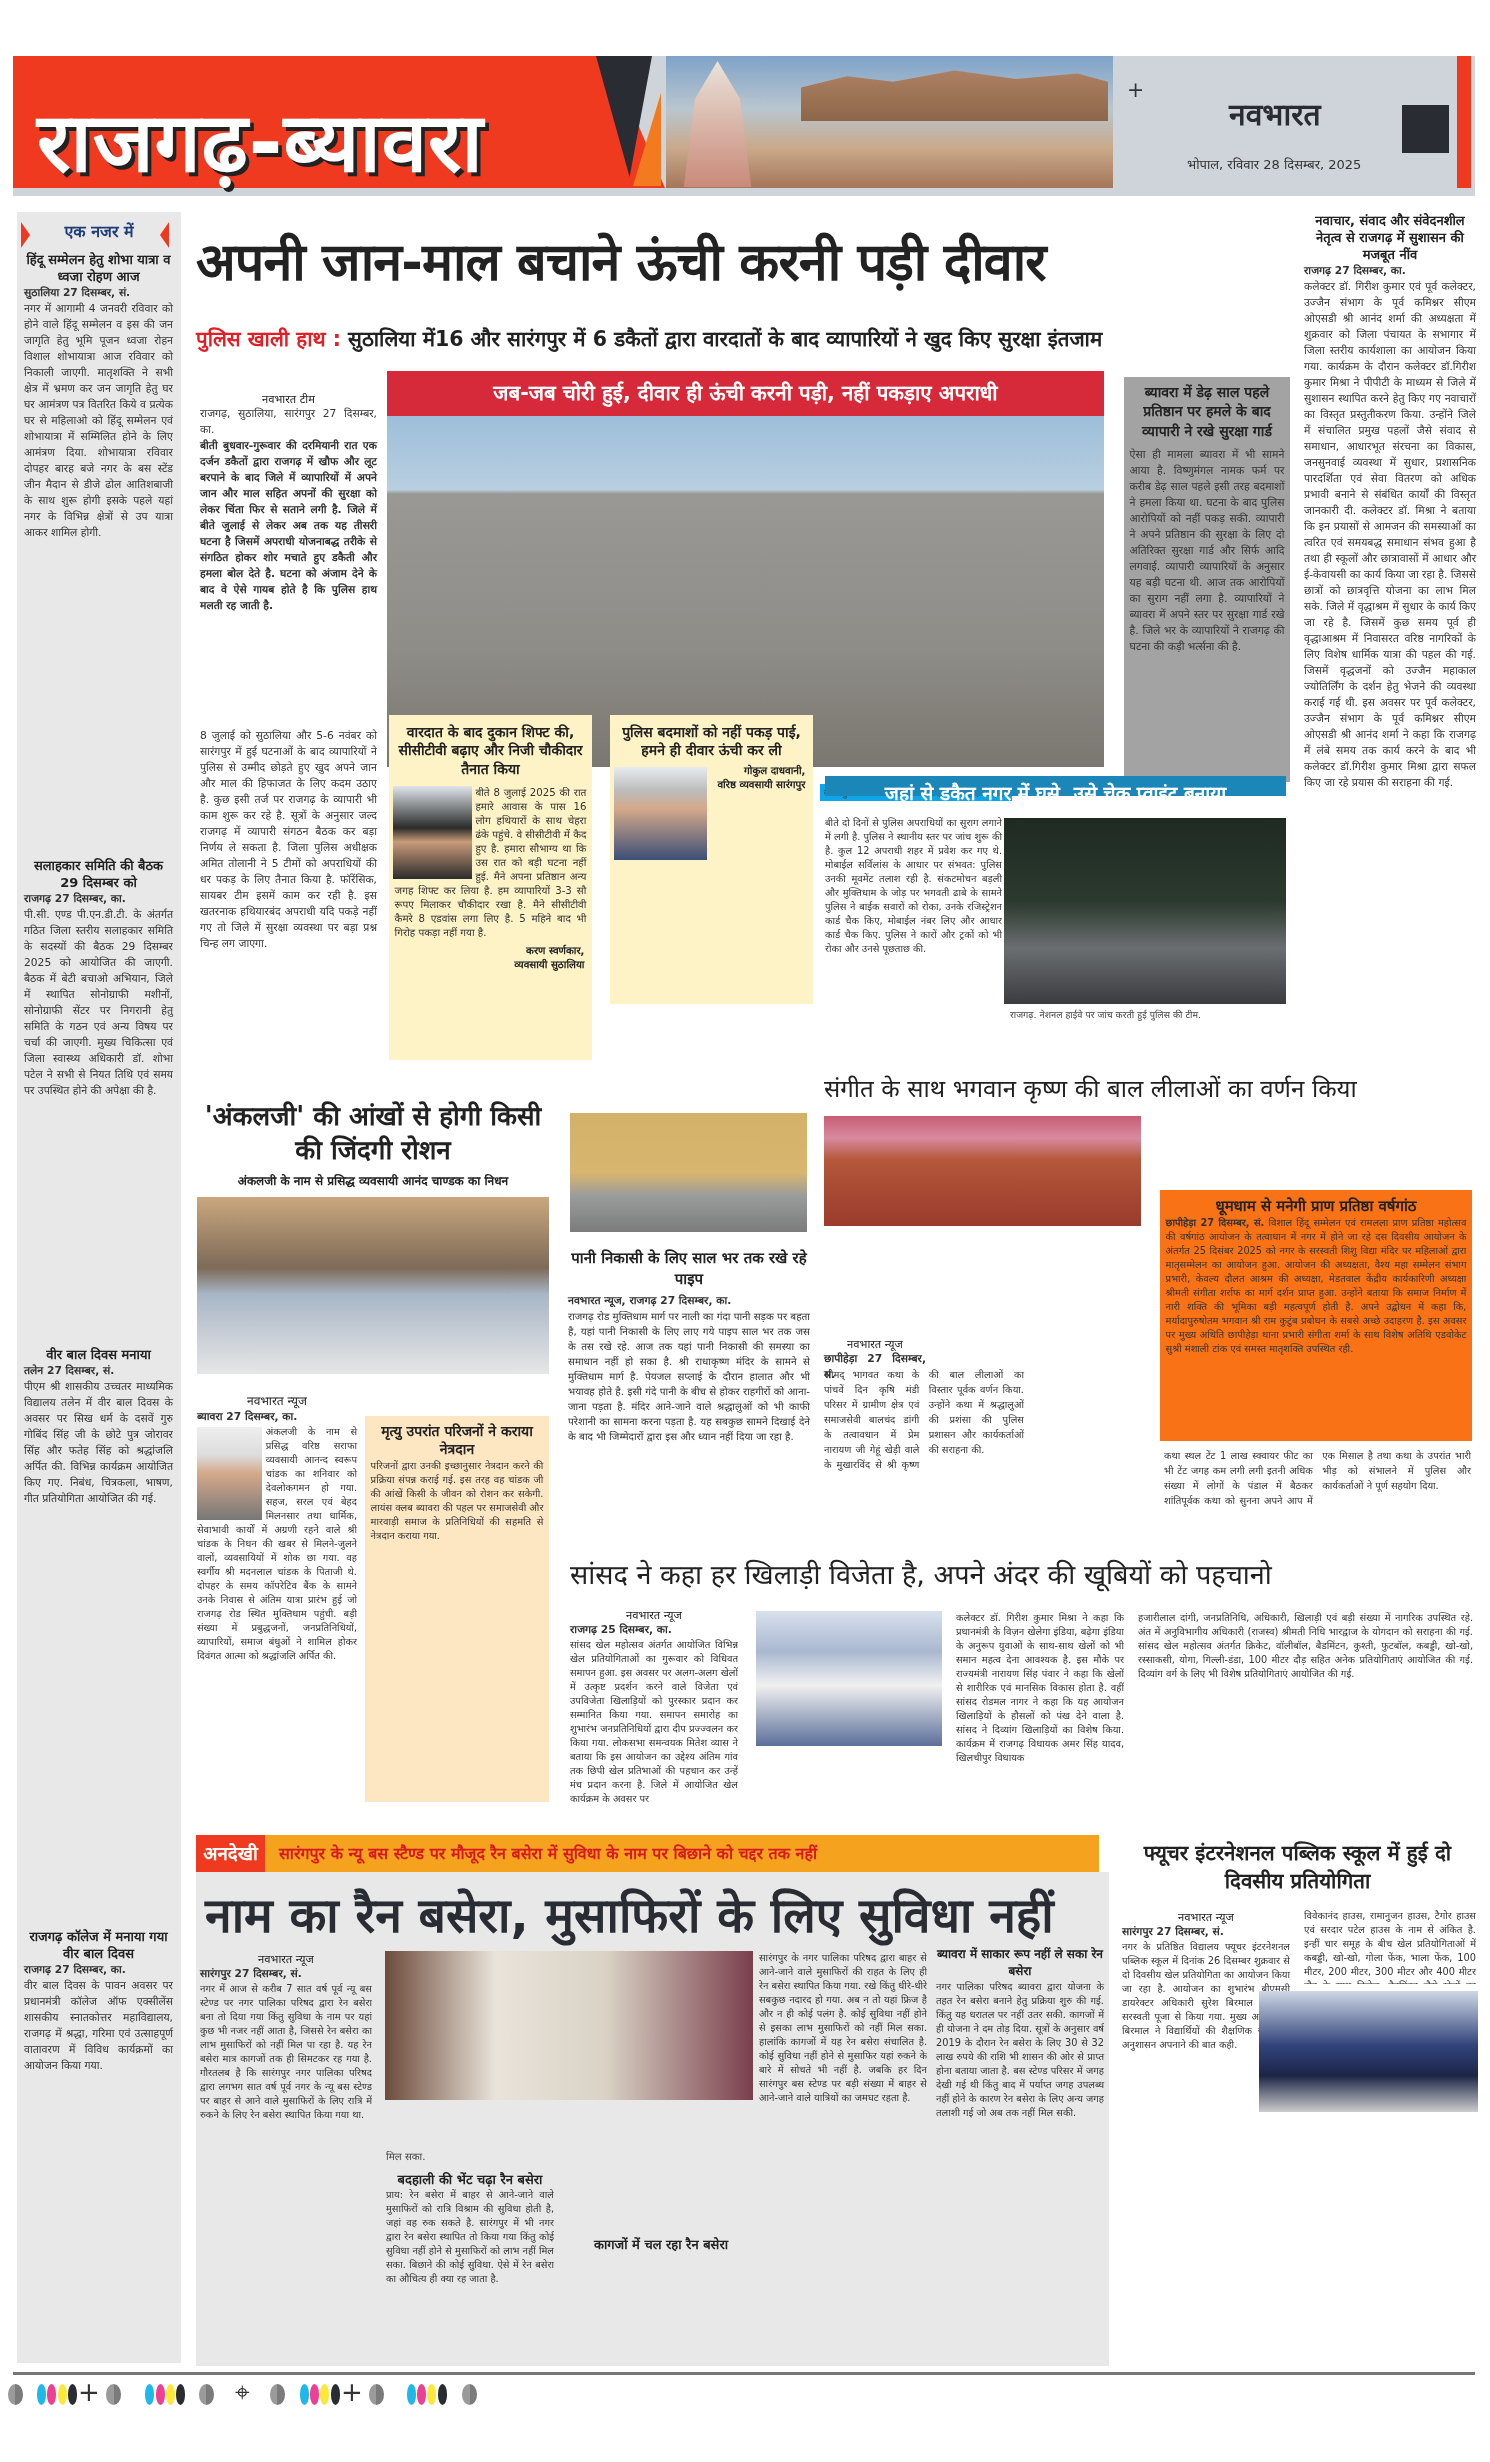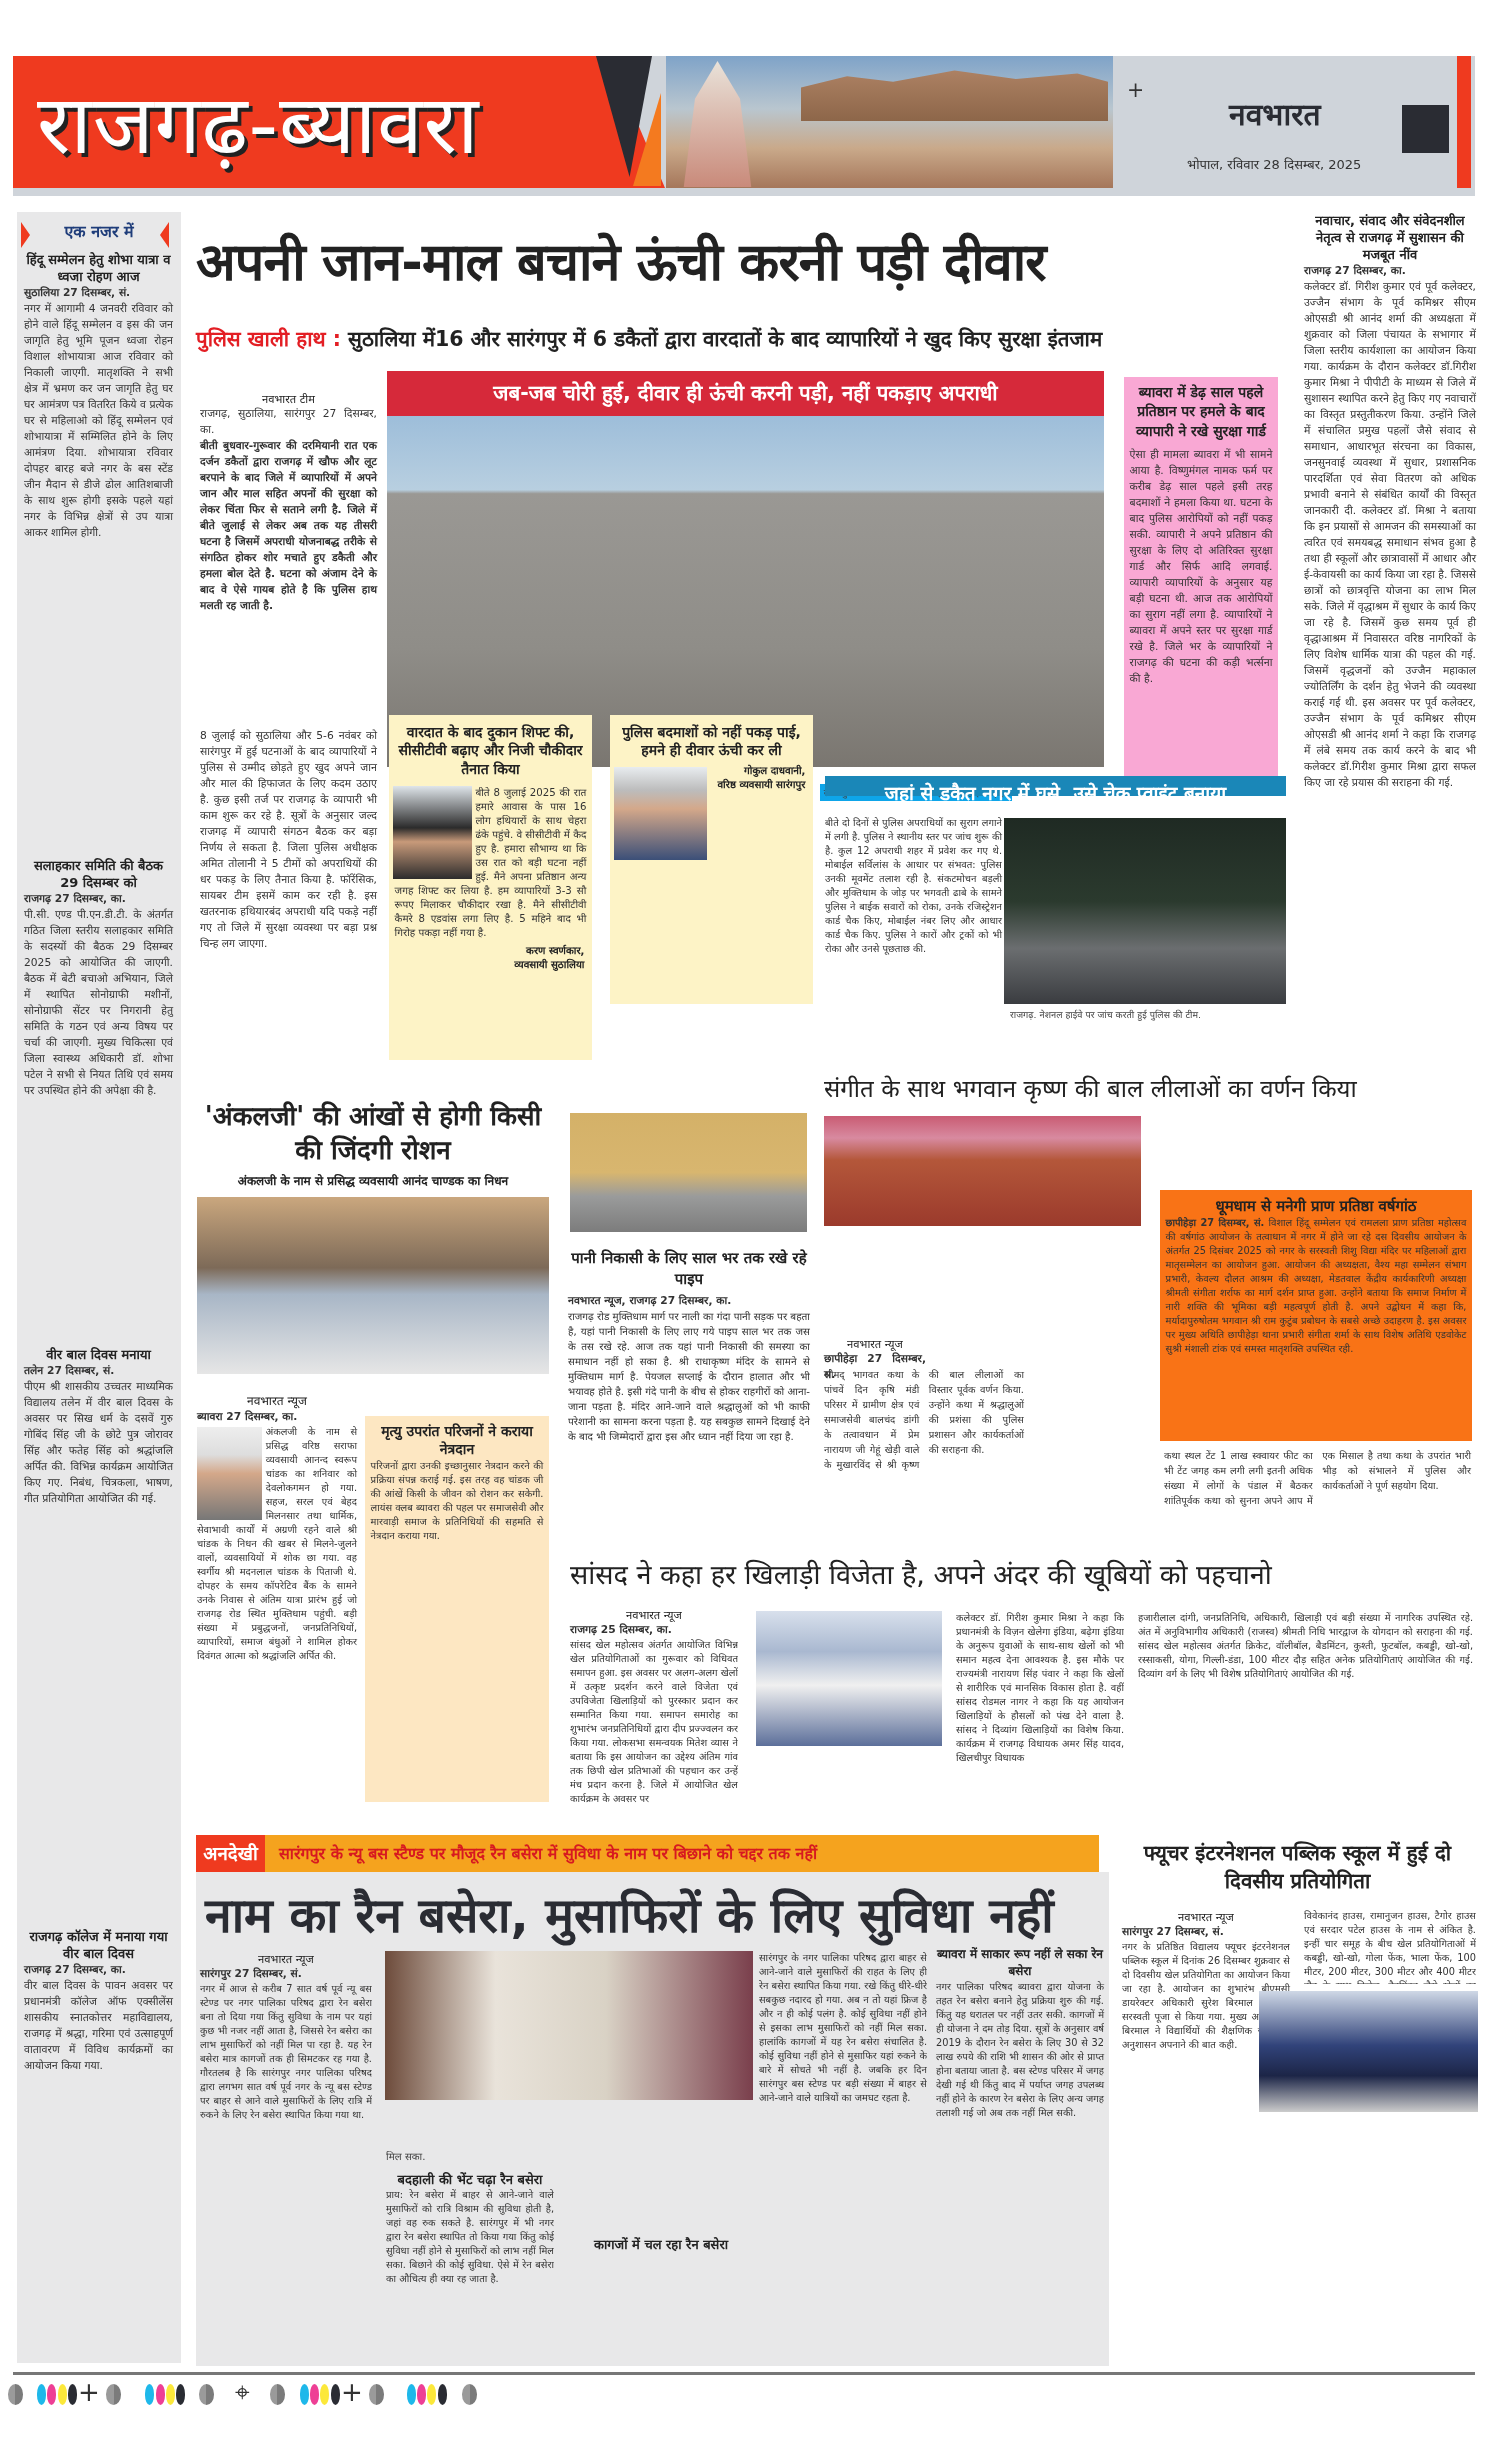--- a/index.html
+++ b/index.html
@@ -1,20 +1,20 @@
 <!DOCTYPE html>
 <html style="font-size:15px"><head>
 <meta charset="utf-8">
 <style>
 *{box-sizing:border-box;margin:0;padding:0}
 body{width:1490px;height:2462px;background:#fff;font-family:"DejaVu Sans",sans-serif;color:#222;position:relative;overflow:hidden}
 .abs{position:absolute}
 .masthead{left:13px;top:56px;width:1462px;height:140px;background:#cfd4da}
 .mast-red{left:13px;top:56px;width:652px;height:132px;background:#ef3a1f;clip-path:polygon(0 0,596px 0,652px 100%,0 100%)}
-.mast-title{left:37px;top:65px;font-size:82px;font-weight:normal;color:#fff;text-shadow:3.7px 3.7px 0 #222;font-family:"DejaVu Sans",sans-serif;letter-spacing:0.9px}
+.mast-title{left:37px;top:83px;font-size:82px;font-weight:bold;color:#fff;text-shadow:3.7px 3.7px 0 #222;font-family:"DejaVu Sans",sans-serif;letter-spacing:0.9px}
 .mast-dark{left:596px;top:56px;width:56px;height:121px;background:#2a2c33;clip-path:polygon(0 0,100% 0,60% 100%)}
 .mast-orange{left:633px;top:93px;width:28px;height:93px;background:#f47a1f;clip-path:polygon(100% 0,100% 100%,0 100%)}
 .mast-photo{left:666px;top:56px;width:447px;height:132px;background:linear-gradient(180deg,#7fa3c8 0%,#b9c6cf 40%,#c9a98a 70%,#a5765a 100%)}
 .temple{left:680px;top:61px;width:75px;height:126px;background:linear-gradient(180deg,#e9e2d9,#c98a7a);clip-path:polygon(50% 0,80% 30%,95% 100%,5% 100%,20% 30%)}
 .fort{left:801px;top:65px;width:307px;height:56px;background:linear-gradient(180deg,#b08466,#8d6649);clip-path:polygon(0 40%,15% 20%,30% 30%,50% 10%,70% 25%,90% 15%,100% 30%,100% 100%,0 100%)}
 .brand{left:1229px;top:93px;font-size:30px;font-weight:bold;color:#2a2c33}
 .brand-sq{left:1402px;top:105px;width:47px;height:48px;background:#2a2c33}
 .red-edge{left:1457px;top:56px;width:14px;height:132px;background:#ef3a1f}
 .dateline{left:1187px;top:155px;font-size:13px;color:#333}
 .crosshair{left:1127px;top:78px;font-size:20.5px;color:#333}
@@ -113,21 +113,21 @@
   <div style="text-align:right;padding-right:7.5px;font-size:10.2px;font-weight:bold">करण स्वर्णकार,</div>
   <div style="text-align:right;padding-right:7.5px;font-size:10.2px;font-weight:bold">व्यवसायी सुठालिया</div>
 </div>
 <div class="abs yellowbox" style="left:610px;top:715px;width:203px;height:289px">
   <div class="bhead" style="font-size:14px;line-height:18.6px;padding:7.5px 5.6px 3.7px">पुलिस बदमाशों को नहीं पकड़ पाई, हमने ही दीवार ऊंची कर ली</div>
   <div class="photo" style="float:left;width:93px;height:93px;margin:3.7px;background:linear-gradient(180deg,#e8ecef 0,#bcbcbc 25%,#d4a88a 45%,#3b4f78 100%)"></div>
   <div style="text-align:right;padding-right:7.5px;font-size:10.2px;font-weight:bold">गोकुल दाधवानी,</div>
   <div style="text-align:right;padding-right:7.5px;font-size:10.2px;font-weight:bold">वरिष्ठ व्यवसायी सारंगपुर</div>
 </div>
 
-<div class="abs" style="left:1124px;top:377px;width:154px;height:405px;background:#f9a8d4">
+<div class="abs" style="left:1124px;top:377px;width:166px;height:405px;background:#a3a3a3">
   <div class="bhead" style="font-size:14px;line-height:19.6px;padding:5.6px 3.7px">ब्यावरा में डेढ़ साल पहले प्रतिष्ठान पर हमले के बाद व्यापारी ने रखे सुरक्षा गार्ड</div>
   <div class="col-text" style="padding:0 5.6px">ऐसा ही मामला ब्यावरा में भी सामने आया है. विष्णुमंगल नामक फर्म पर करीब डेढ़ साल पहले इसी तरह बदमाशों ने हमला किया था. घटना के बाद पुलिस आरोपियों को नहीं पकड़ सकी. व्यापारी ने अपने प्रतिष्ठान की सुरक्षा के लिए दो अतिरिक्त सुरक्षा गार्ड और सिर्फ आदि लगवाई. व्यापारी व्यापारियों के अनुसार यह बड़ी घटना थी. आज तक आरोपियों का सुराग नहीं लगा है. व्यापारियों ने ब्यावरा में अपने स्तर पर सुरक्षा गार्ड रखे है. जिले भर के व्यापारियों ने राजगढ़ की घटना की कड़ी भर्त्सना की है.</div>
 </div>
 
 <div class="abs bluebar" style="left:825px;top:776px;width:461px;height:20px;font-size:19px;line-height:34px">जहां से डकैत नगर में घुसे, उसे चेक प्वाइंट बनाया</div>
 <div class="abs col-text" style="left:825px;top:816px;width:177px;font-size:9.8px;line-height:14px">बीते दो दिनों से पुलिस अपराधियों का सुराग लगाने में लगी है. पुलिस ने स्थानीय स्तर पर जांच शुरू की है. कुल 12 अपराधी शहर में प्रवेश कर गए थे. मोबाईल सर्विलांस के आधार पर संभवत: पुलिस उनकी मूवमेंट तलाश रही है. संकटमोचन बड़ली और मुक्तिधाम के जोड़ पर भगवती ढाबे के सामने पुलिस ने बाईक सवारों को रोका, उनके रजिस्ट्रेशन कार्ड चैक किए, मोबाईल नंबर लिए और आधार कार्ड चैक किए. पुलिस ने कारों और ट्रकों को भी रोका और उनसे पूछताछ की.</div>
 <div class="abs" style="left:1004px;top:818px;width:282px;height:186px;background:linear-gradient(180deg,#1f2a23 0,#2b3a2e 45%,#6b6e70 70%,#3a3c40 100%)"></div>
 <div class="abs caption" style="left:1010px;top:1008px">राजगढ़. नेशनल हाईवे पर जांच करती हुई पुलिस की टीम.</div>
 
 <div class="abs" style="left:1304px;top:212px;width:172px">

